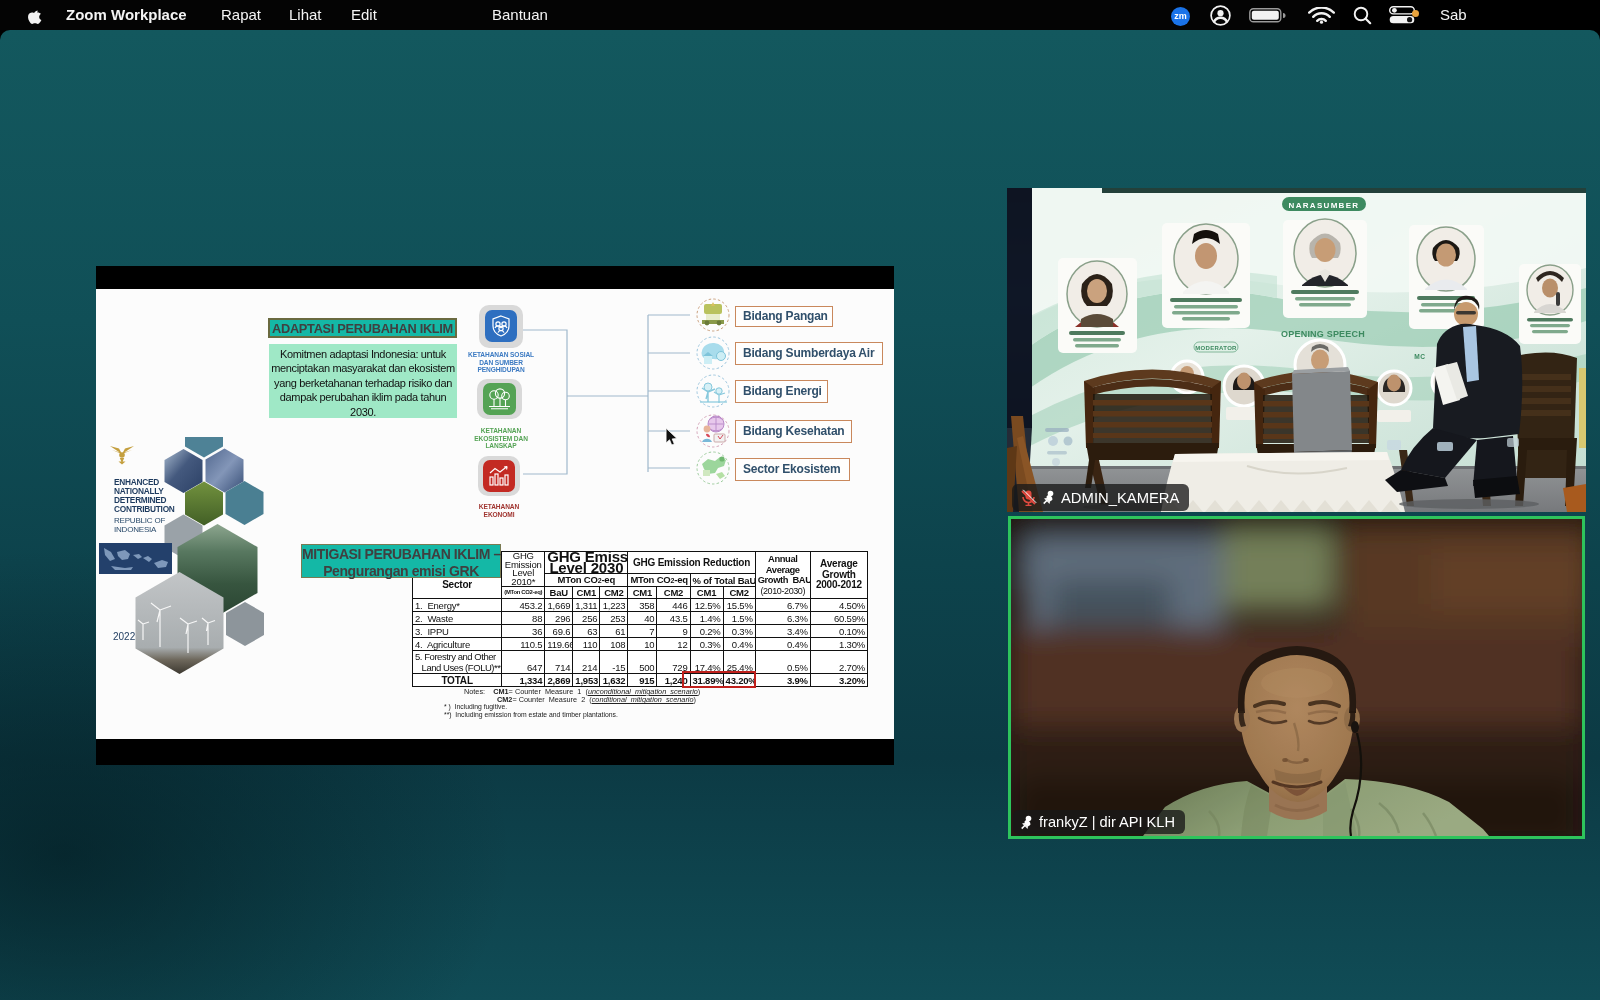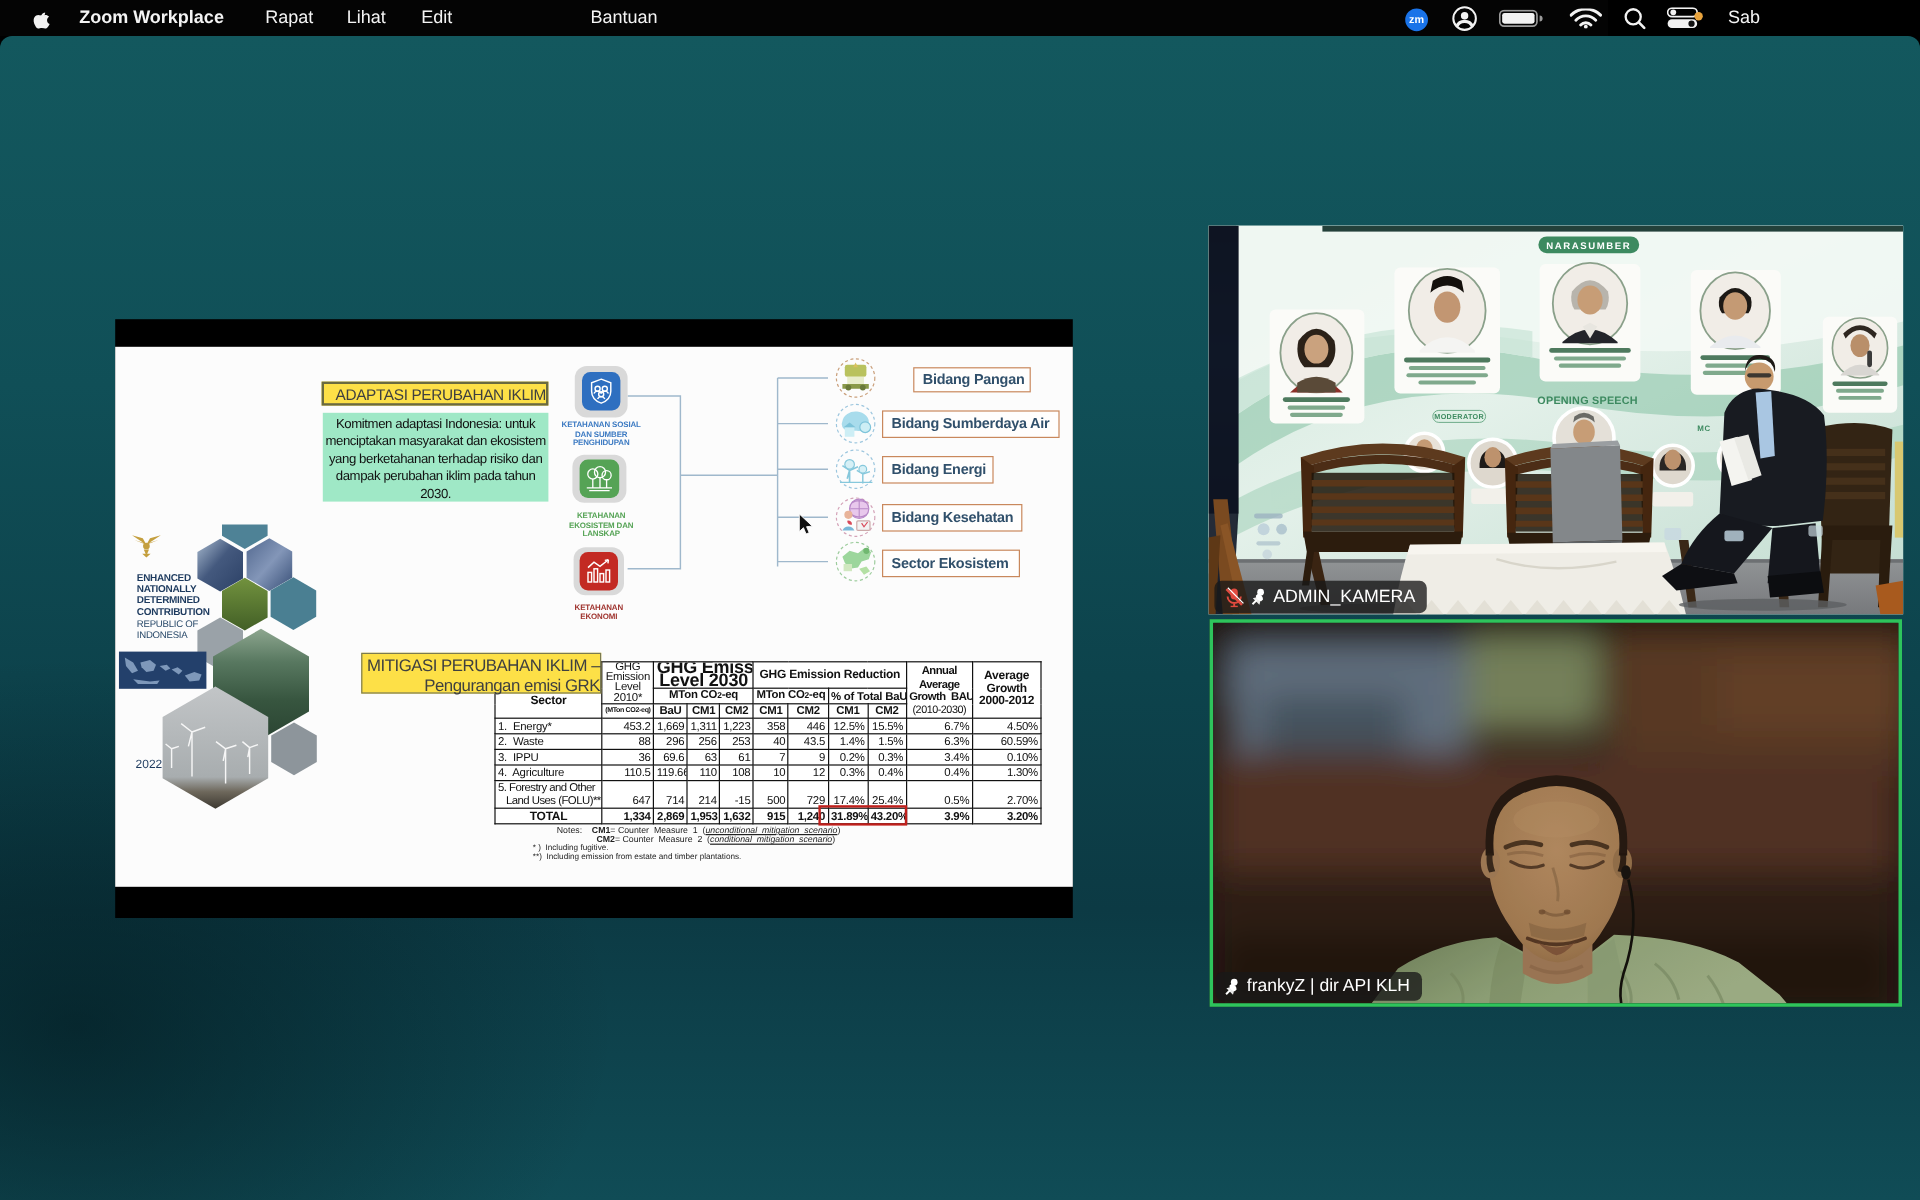--- a/index.html
+++ b/index.html
@@ -10,21 +10,21 @@
   #menubar { position:absolute; left:0; top:0; width:1340px; height:30px; background:#040404; color:#fff; }
   #menubar .mi { position:absolute; top:0; height:30px; line-height:30px; font-size:15px; color:#f4f4f4; }
   
   #zwin { position:absolute; left:0; top:30px; width:1600px; height:970px;
           background:radial-gradient(40% 45% at 4% 85%, rgba(2,22,27,0.6), rgba(2,22,27,0) 70%),
                      linear-gradient(180deg,#13585e 0%, #104f57 30%, #0d434c 55%, #0c3a44 75%, #104c56 100%);
           border-radius:10px 10px 0 0; }
   
   #slide { position:absolute; left:96px; top:266px; width:798px; height:499px; background:#000; }
   #slidewhite { position:absolute; left:0; top:23px; width:798px; height:450px; background:#fcfcfc; }
-  .ybox { position:absolute; background:#fde047; border:1px solid #7a7a52; color:#3f4040; font-weight:normal; text-align:right; white-space:nowrap; }
+  .ybox { position:absolute; background:#14b8a6; border:1px solid #7a7a52; color:#3f4040; font-weight:bold; text-align:center; white-space:nowrap; }
   .bidang { position:absolute; background:#fffefd; border:1px solid #c9885c; color:#31506b; font-weight:bold; font-size:12px; letter-spacing:-0.2px; line-height:19px; padding-left:7px; white-space:nowrap; }
   .ktext { position:absolute; font-weight:bold; text-align:center; line-height:7.6px; font-size:6.6px; letter-spacing:-0.1px; }
   
   #tiletop { position:absolute; left:1007px; top:188px; width:579px; height:324px; background:#cfe6da; overflow:hidden; }
   #tilebot { position:absolute; left:1008px; top:516px; width:577px; height:323px; background:#241613; border:3px solid #2ec45c; overflow:hidden; }
   .vlabel { position:absolute; background:rgba(24,24,24,0.78); color:#fff; border-radius:6px; display:flex; align-items:center; white-space:nowrap; }
   #ghgtable table { letter-spacing:-0.2px; }
   #ghgtable td.c { border:1px solid #111; font-size:9.5px; line-height:11px; color:#111; padding:0 2px; overflow:hidden; white-space:nowrap; }
   #ghgtable td.r { text-align:right; }
   #ghgtable td.l { text-align:left; }
@@ -164,21 +164,21 @@
       </g>
 
       <g fill="#9cd69c">
         <path d="M8 168 l6 -5 7 2 5 -4 6 3 -2 6 -6 2 -3 5 -7 1 -4 -5z"></path>
         <path d="M22 178 l6 -2 3 4 -5 3z" fill="#b4e0a4"></path>
         <rect x="9" y="174" width="7" height="6" fill="#d0e8c0"></rect>
         <circle cx="28" cy="163" r="2.6" fill="#70b870"></circle>
       </g>
     </svg>
 
-    <div class="bidang" style="left:665px;top:40px;width:98px;height:21px;">Bidang Pangan</div>
+    <div class="bidang" style="left:639px;top:40px;width:98px;height:21px;">Bidang Pangan</div>
     <div class="bidang" style="left:639px;top:76px;width:148px;height:23px;line-height:21px;">Bidang Sumberdaya Air</div>
     <div class="bidang" style="left:639px;top:114px;width:93px;height:23px;line-height:21px;">Bidang Energi</div>
     <div class="bidang" style="left:639px;top:154px;width:117px;height:23px;line-height:21px;">Bidang Kesehatan</div>
     <div class="bidang" style="left:639px;top:192px;width:115px;height:23px;line-height:21px;">Sector Ekosistem</div>
 
     <svg class="abs" style="left:569px;top:162px" width="13" height="19" viewBox="0 0 12 17">
       <path d="M1 0 L1 13.5 L4.2 10.6 L6.2 15.4 L8.6 14.4 L6.6 9.8 L11 9.4 Z" fill="#111" stroke="#fff" stroke-width="0.7"></path>
     </svg>
 
     <svg class="abs" style="left:3px;top:171px" width="170" height="240" viewBox="0 0 170 240">

